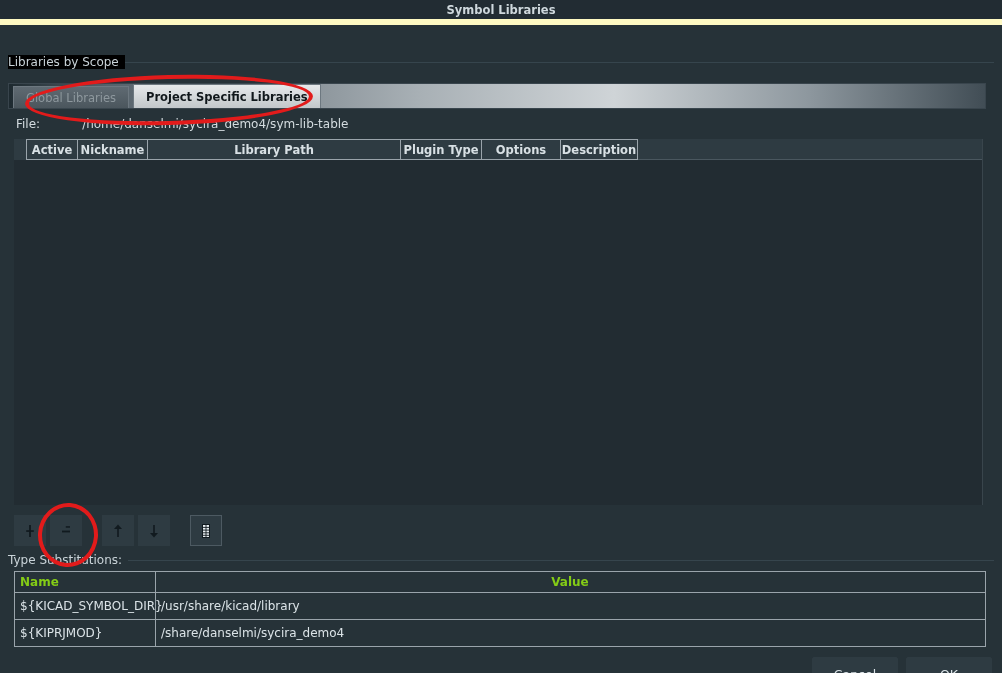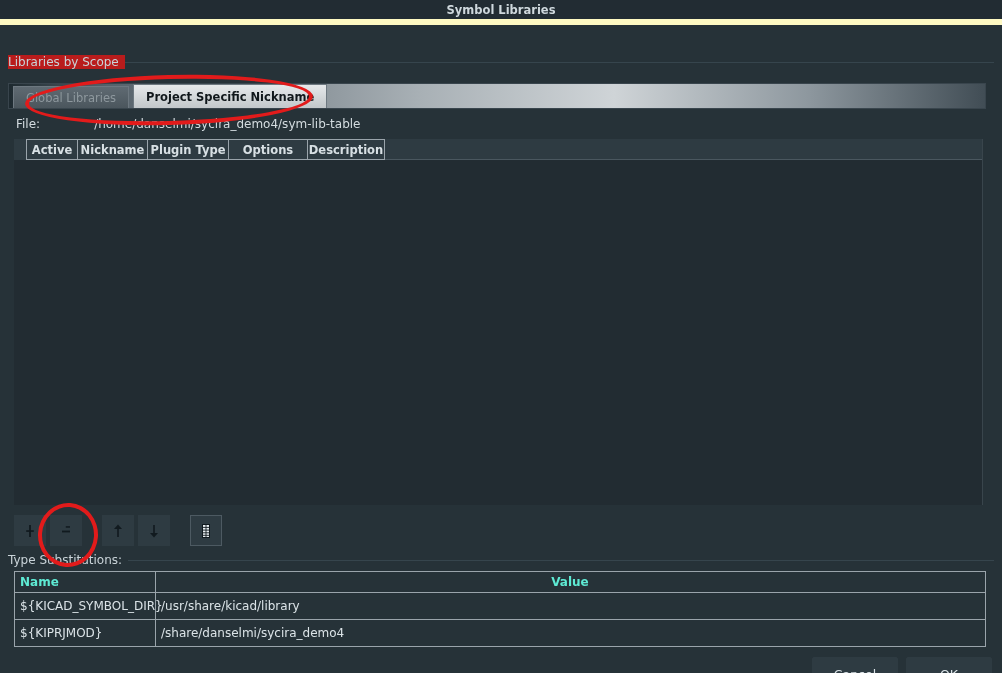--- a/index.html
+++ b/index.html
@@ -44,21 +44,21 @@
     top: 30px;
     width: 986px;
     height: 495px;
   }
   .groupbox-title {
     position: absolute;
     left: 0px;
     top: 0px;
     font-size: 12px;
     color: #c9d3d8;
-    background: #b91c1c;
+    background: #000000;
     padding-right: 6px;
     z-index: 3;
     line-height: 14px;
   }
   .groupbox-frame {
     position: absolute;
     left: 0;
     top: 7px;
     right: 0;
     bottom: 0;
@@ -106,21 +106,21 @@
   
   .file-row {
     position: absolute;
     left: 16px;
     top: 92px;
     display: flex;
     align-items: center;
     font-size: 12px;
     color: #d4dce0;
   }
-  .file-label { margin-right: 26px; }
+  .file-label { margin-right: 14px; }
   .file-path { color: #d4dce0; margin-left: 28px; }
 
   
   .lib-table {
     position: absolute;
     left: 14px;
     top: 114px;
     width: 968px;
     height: 366px;
     background: #222c32;
@@ -212,21 +212,21 @@
   }
   .subs-table th, .subs-table td {
     border: 1px solid #9aa4ab;
     font-size: 12px;
     height: 20px;
     box-sizing: border-box;
     background: #263238;
   }
   .subs-table th {
     font-weight: bold;
-    color: #5eead4;
+    color: #84cc16;
     text-align: left;
     padding-left: 5px;
     height: 21px;
   }
   .subs-table th.val-head { text-align: center; padding-left: 0; }
   .subs-table td {
     color: #dbe3e7;
     padding-left: 5px;
     height: 27px;
     font-size: 12px;
@@ -284,33 +284,34 @@
   <div class="groupbox">
     <div class="groupbox-frame"></div>
     <div class="groupbox-title">Libraries by Scope</div>
   </div>
 
   <div class="tabbar">
     <div class="tab inactive">
       <span>Global Libraries</span>
     </div>
     <div class="tab active">
-      <span>Project Specific Nickname</span>
+      <span>Project Specific Libraries</span>
     </div>
   </div>
 
   <div class="file-row">
     <span class="file-label">File:</span>
     <span class="file-path">/home/danselmi/sycira_demo4/sym-lib-table</span>
   </div>
 
   <div class="lib-table">
     <div class="lib-head">
       <div class="th" style="width:52px">Active</div>
       <div class="th" style="width:70px">Nickname</div>
+      <div class="th" style="width:253px">Library Path</div>
       <div class="th" style="width:81px">Plugin Type</div>
       <div class="th" style="width:79px">Options</div>
       <div class="th" style="width:77px">Description</div>
       <div class="th filler"></div>
     </div>
     <div class="lib-body"></div>
   </div>
 
   <div class="tool-row">
     <div class="tbtn">

